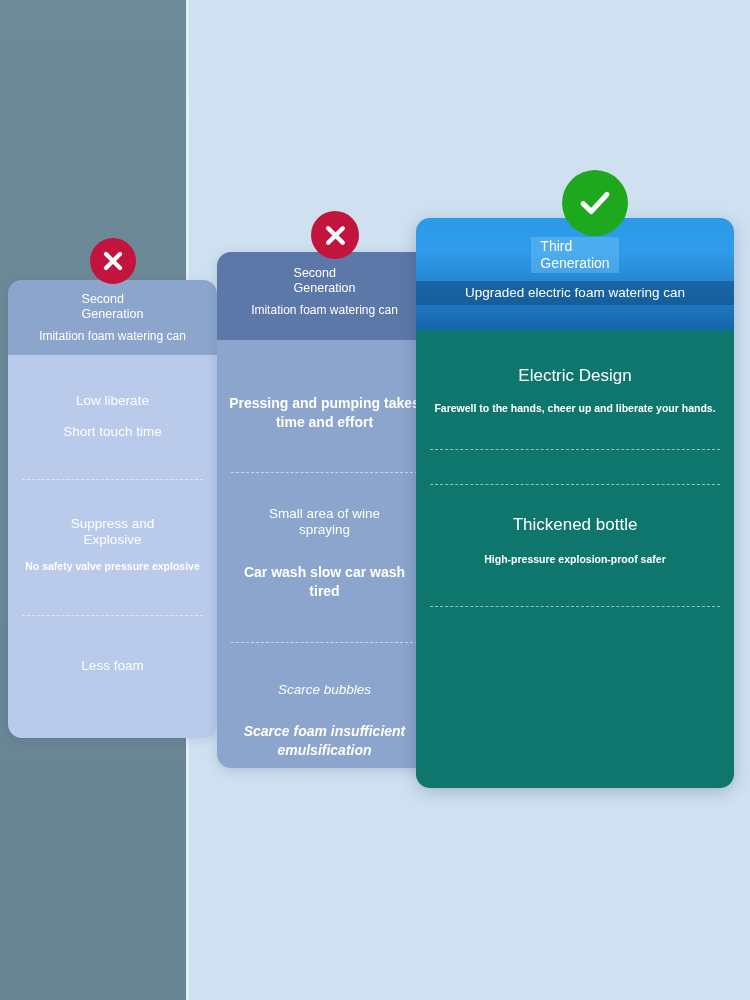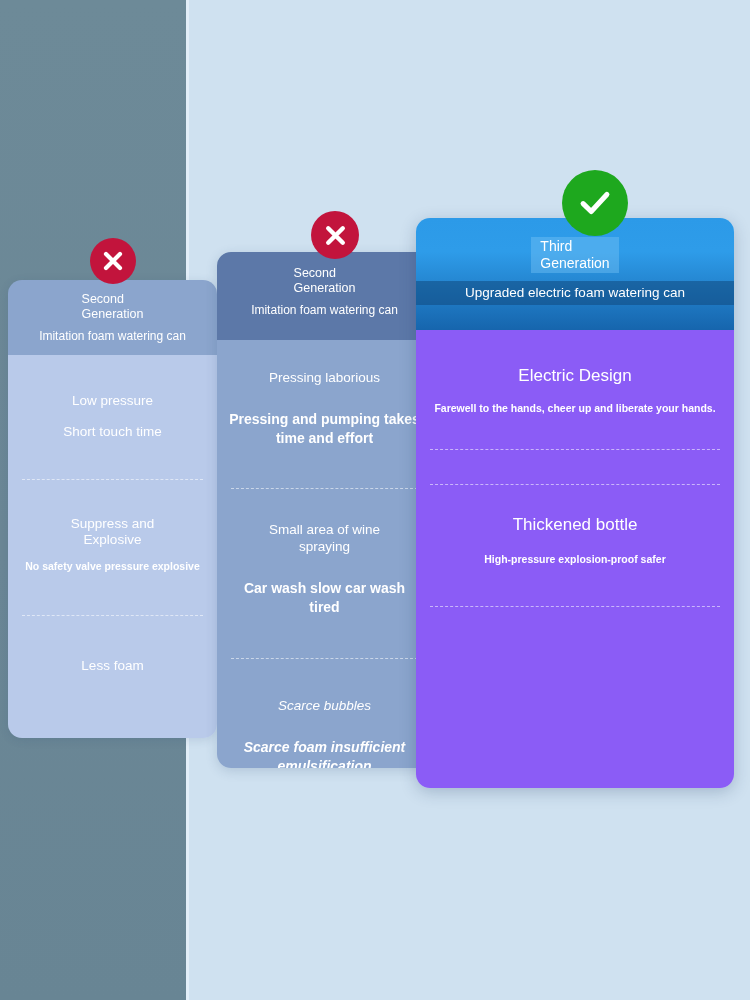--- a/index.html
+++ b/index.html
@@ -89,21 +89,21 @@
     top: 218px;
     width: 318px;
     height: 570px;
     border-radius: 14px 14px 14px 14px;
     box-shadow: 0 4px 16px rgba(30,60,100,0.25);
   }
   .card-3 .card-head {
     height: 112px;
     background: linear-gradient(180deg, #2c9ae8 0%, #2e9ce9 30%, #1665ad 100%);
   }
-  .card-3 .card-body { background: #8b5cf6; }
+  .card-3 .card-body { background: #0f766e; }
   .card-3 .row-title { font-size: 17px; }
   .card-3 .row-sub   { font-size: 10.5px; }
 
   .card-head {
     position: relative;
     width: 100%;
     text-align: center;
     color: #ffffff;
   }
 
@@ -234,21 +234,21 @@
 <div class="stage">
 
   <div class="card card-1">
     <div class="card-head">
       <span class="gen-label">Second
 Generation</span>
       <span class="model-label">Imitation foam watering can</span>
     </div>
     <div class="card-body">
       <div class="row row-a">
-        <span class="row-title">Low pressure</span>
+        <span class="row-title">Low liberate</span>
         <span class="row-sub">Short touch time</span>
       </div>
       <div class="divider div-1"></div>
       <div class="row row-b">
         <span class="row-title">Suppress and
 Explosive</span>
         <span class="row-sub">No safety valve pressure explosive</span>
       </div>
       <div class="divider div-2"></div>
       <div class="row row-c">
@@ -259,21 +259,20 @@
   </div>
 
   <div class="card card-2">
     <div class="card-head">
       <span class="gen-label">Second
 Generation</span>
       <span class="model-label">Imitation foam watering can</span>
     </div>
     <div class="card-body">
       <div class="row row-a">
-        <span class="row-title">Pressing laborious</span>
         <span class="row-sub">Pressing and pumping takes time and effort</span>
       </div>
       <div class="divider div-1"></div>
       <div class="row row-b">
         <span class="row-title">Small area of wine
 spraying</span>
         <span class="row-sub">Car wash slow car wash tired</span>
       </div>
       <div class="divider div-2"></div>
       <div class="row row-c">

